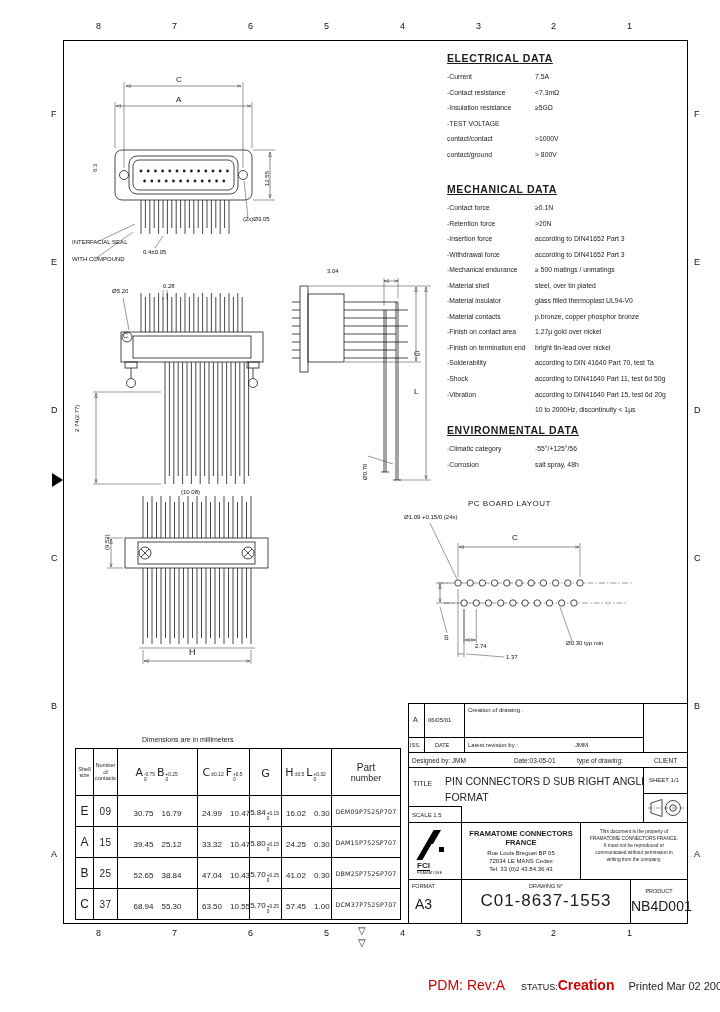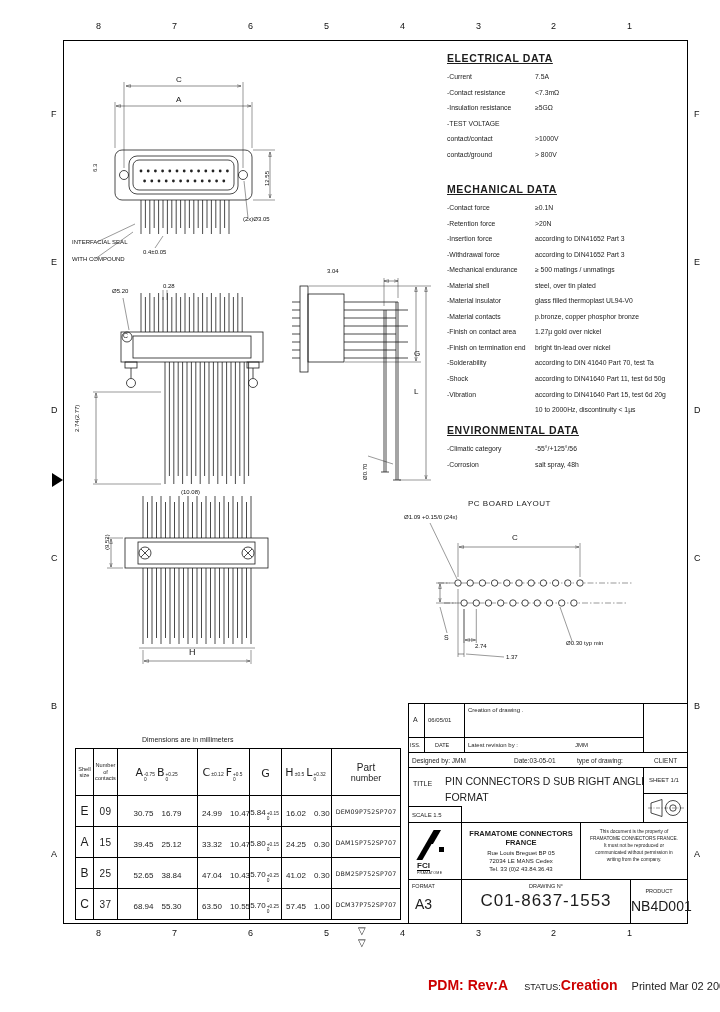--- a/index.html
+++ b/index.html
@@ -33,21 +33,21 @@
   .pair span{margin:0 4px}
   .c-pn{font-size:6.3px;letter-spacing:.2px;font-family:"DejaVu Sans",sans-serif}
   .tbl-caption{position:absolute;left:142px;top:736px;font-size:7px}
   
   .cell{position:absolute;border:1px solid #000;box-sizing:border-box;background:#fff}
   .cell .ctext{position:absolute;white-space:nowrap}
   
   .logo-bar{position:absolute;background:#000;transform:skewX(-30deg)}
   
   .statusbar{position:absolute;left:428px;top:977px;display:flex;align-items:baseline;white-space:nowrap}
-  .pdm{color:#cc0000;font-weight:bold;font-size:14px;margin-right:16px}
+  .pdm{color:#cc0000;font-weight:normal;font-size:14px;margin-right:16px}
   .st-l{font-size:9px;color:#111}
   .st-v{color:#cc0000;font-weight:bold;font-size:14px;margin-right:14px}
   .printed{font-size:11px;color:#222}
   svg{position:absolute}
   svg line,svg rect,svg circle,svg path{stroke:#1c1c1c;fill:none;stroke-width:.8}
   svg .thin{stroke-width:.45}
   svg .pins circle{fill:#222;stroke:none}
   svg .holes circle{fill:#fff;stroke:#1c1c1c;stroke-width:.8}
   svg .dimline{stroke-width:.5}
   svg .cl{stroke-dasharray:6 2 1.5 2;stroke-width:.45}

